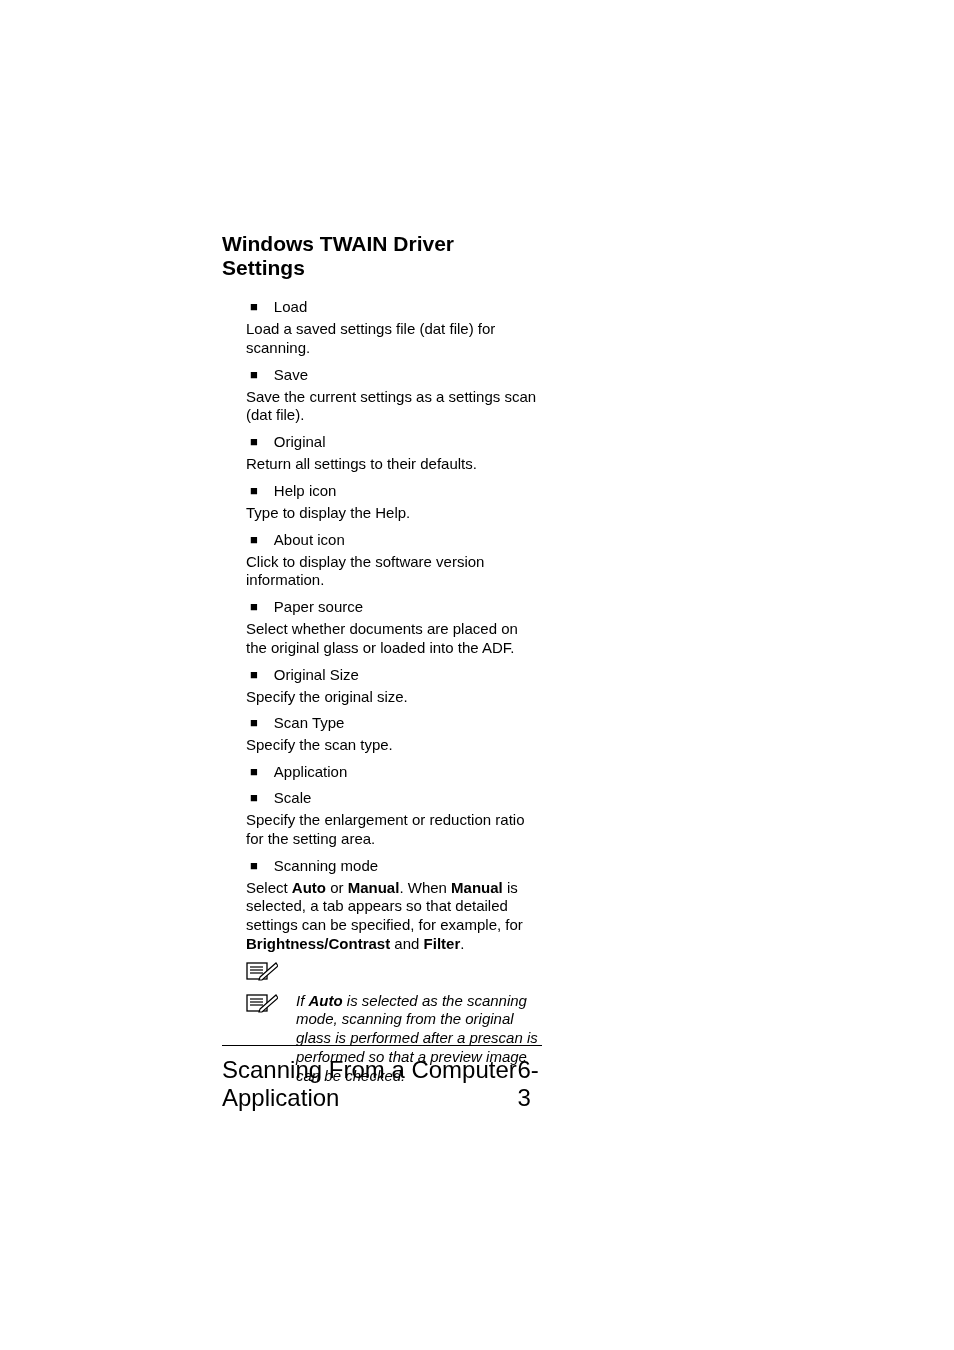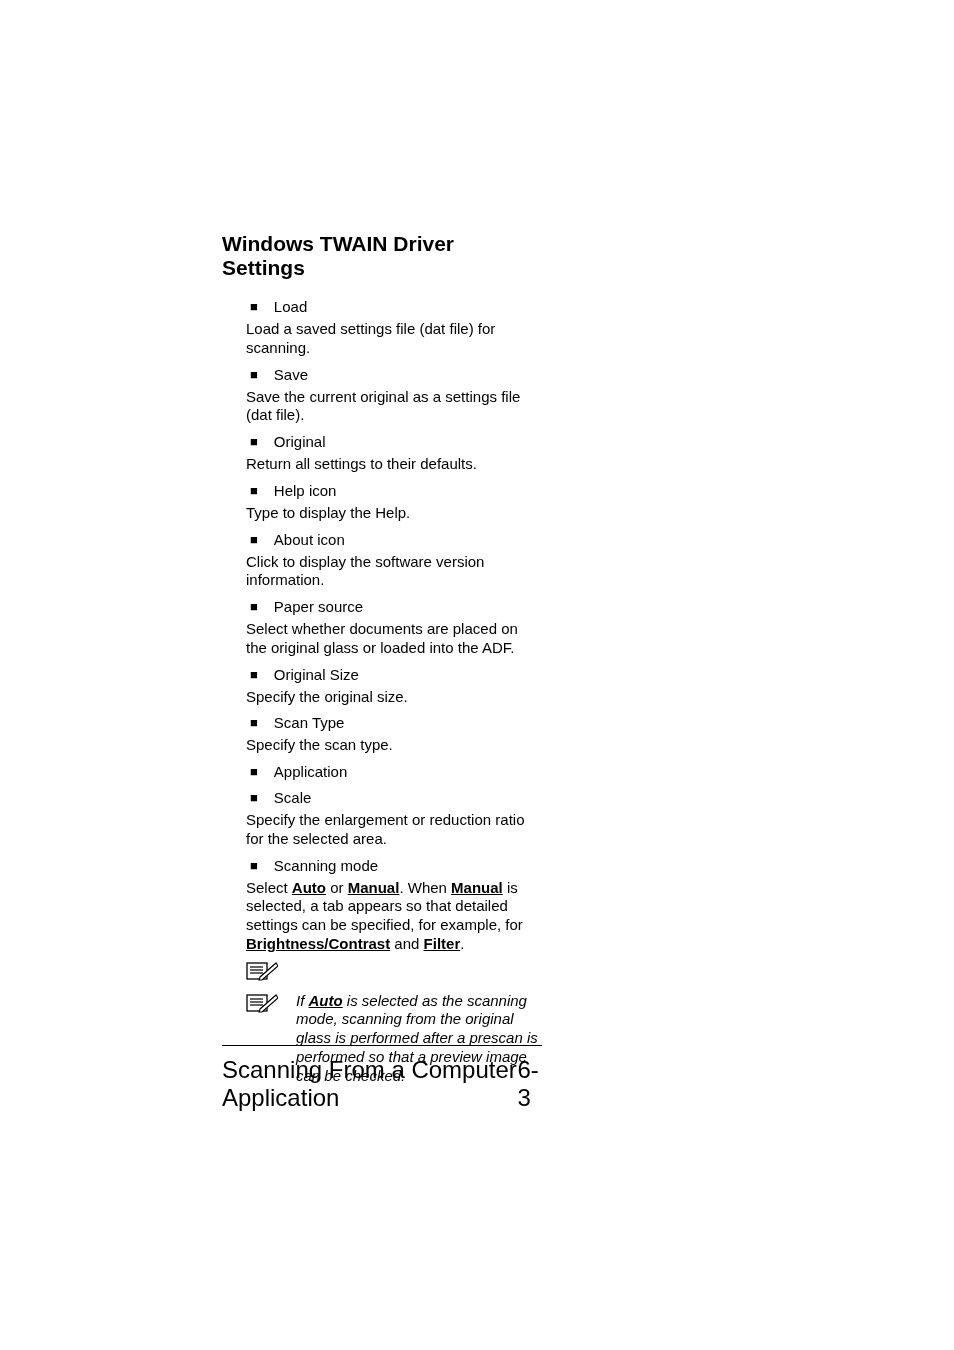--- a/index.html
+++ b/index.html
@@ -74,41 +74,41 @@
   .footer-rule {
     border-top: 1.5px solid #000;
     height: 0;
     margin-bottom: 10px;
   }
   .footer-row {
     display: flex;
     justify-content: space-between;
     font-size: 24px;
   }
-  b { font-weight: bold; text-decoration: underline; }
+  b { font-weight: bold; }
 </style>
 </head>
 <body>
 
 <div class="page">
   <div class="heading">Windows TWAIN Driver Settings</div>
 
   <div class="content">
 
     <div class="bullet-line">
       <span class="sq">■</span>
       <span class="bl-text">Load</span>
     </div>
     <div class="desc">Load a saved settings file (dat file) for scanning.</div>
 
     <div class="bullet-line">
       <span class="sq">■</span>
       <span class="bl-text">Save</span>
     </div>
-    <div class="desc">Save the current original as a settings file (dat file).</div>
+    <div class="desc">Save the current settings as a settings scan (dat file).</div>
 
     <div class="bullet-line">
       <span class="sq">■</span>
       <span class="bl-text">Original</span>
     </div>
     <div class="desc">Return all settings to their defaults.</div>
 
     <div class="bullet-line">
       <span class="sq">■</span>
       <span class="bl-text">Help icon</span>
@@ -141,21 +141,21 @@
 
     <div class="bullet-line">
       <span class="sq">■</span>
       <span class="bl-text">Application</span>
     </div>
 
     <div class="bullet-line">
       <span class="sq">■</span>
       <span class="bl-text">Scale</span>
     </div>
-    <div class="desc">Specify the enlargement or reduction ratio for the selected area.</div>
+    <div class="desc">Specify the enlargement or reduction ratio for the setting area.</div>
 
 
     <div class="bullet-line">
       <span class="sq">■</span>
       <span class="bl-text">Scanning mode</span>
     </div>
     <div class="desc">
       <span>Select </span><b>Auto</b><span> or </span><b>Manual</b><span>. When </span><b>Manual</b><span> is selected, a tab appears so that detailed settings can be specified, for example, for </span><b>Brightness/Contrast</b><span> and </span><b>Filter</b><span>.</span>
     </div>
 

